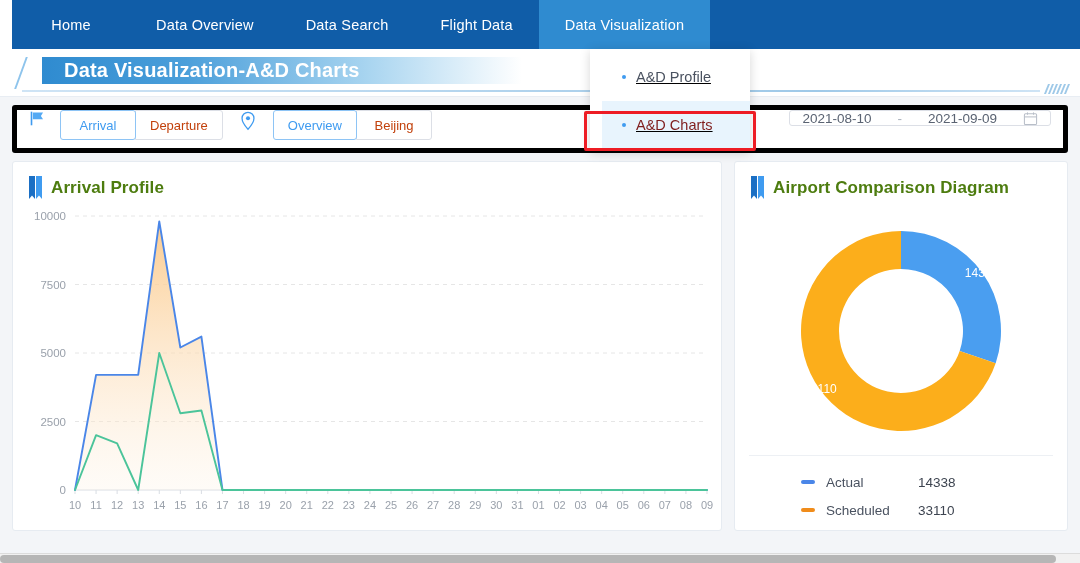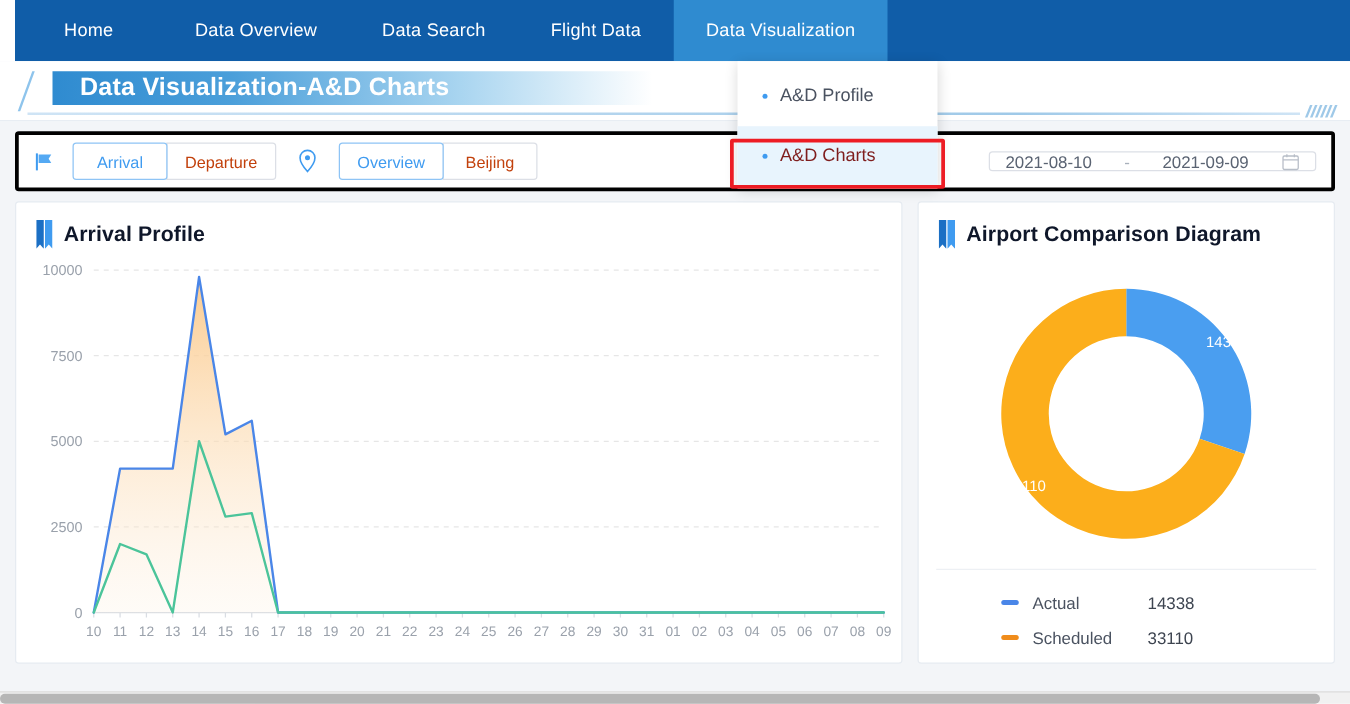--- a/index.html
+++ b/index.html
@@ -85,24 +85,23 @@
     background: #9fc9e8;
     transform: skewX(-22deg);
   }
 
   
   .toolbar {
     position: relative;
     margin: 8px 12px 0 12px;
     height: 48px;
     background: #ffffff;
-    border: 3px solid #000000;
+    border: 5px solid #000000;
     border-radius: 3px;
     display: flex;
-    align-items: center;
     padding: 0 12px;
     gap: 14px;
   }
   .flag-icon { width: 17px; height: 17px; flex: 0 0 auto; }
   .pin-icon  { width: 22px; height: 22px; flex: 0 0 auto; }
 
   .btn-group { display: flex; }
   .btn-group .seg {
     height: 30px;
     min-width: 76px;
@@ -159,21 +158,21 @@
   }
   .card-left  { width: 710px; }
   .card-right { flex: 1; }
 
   .card-title {
     display: flex; align-items: center;
     gap: 9px;
     padding: 14px 0 0 16px;
     font-size: 17px;
     font-weight: bold;
-    color: #0f172a;
+    color: #4d7c0f;
     letter-spacing: .1px;
   }
   .ribbon {
     width: 13px; height: 23px; flex: 0 0 auto;
   }
 
   
   .linechart { position: absolute; left: 0; top: 44px; }
 
   
@@ -204,21 +203,22 @@
   .legend-val  { color: #3d4450; }
 
   
   .dropdown {
     position: absolute;
     left: 590px; top: 49px;
     width: 160px;
     background: #ffffff;
     box-shadow: 0 2px 10px rgba(0,0,0,.16);
     z-index: 40;
-    padding: 4px 0 2px 0;
+    padding: 4px 0 2px 12px;
+    text-decoration: underline;
   }
   .dd-item {
     height: 48px;
     display: flex; align-items: center;
     padding-left: 20px;
     font-size: 14.5px;
     color: #4a5260;
     cursor: pointer;
     white-space: nowrap;
   }

